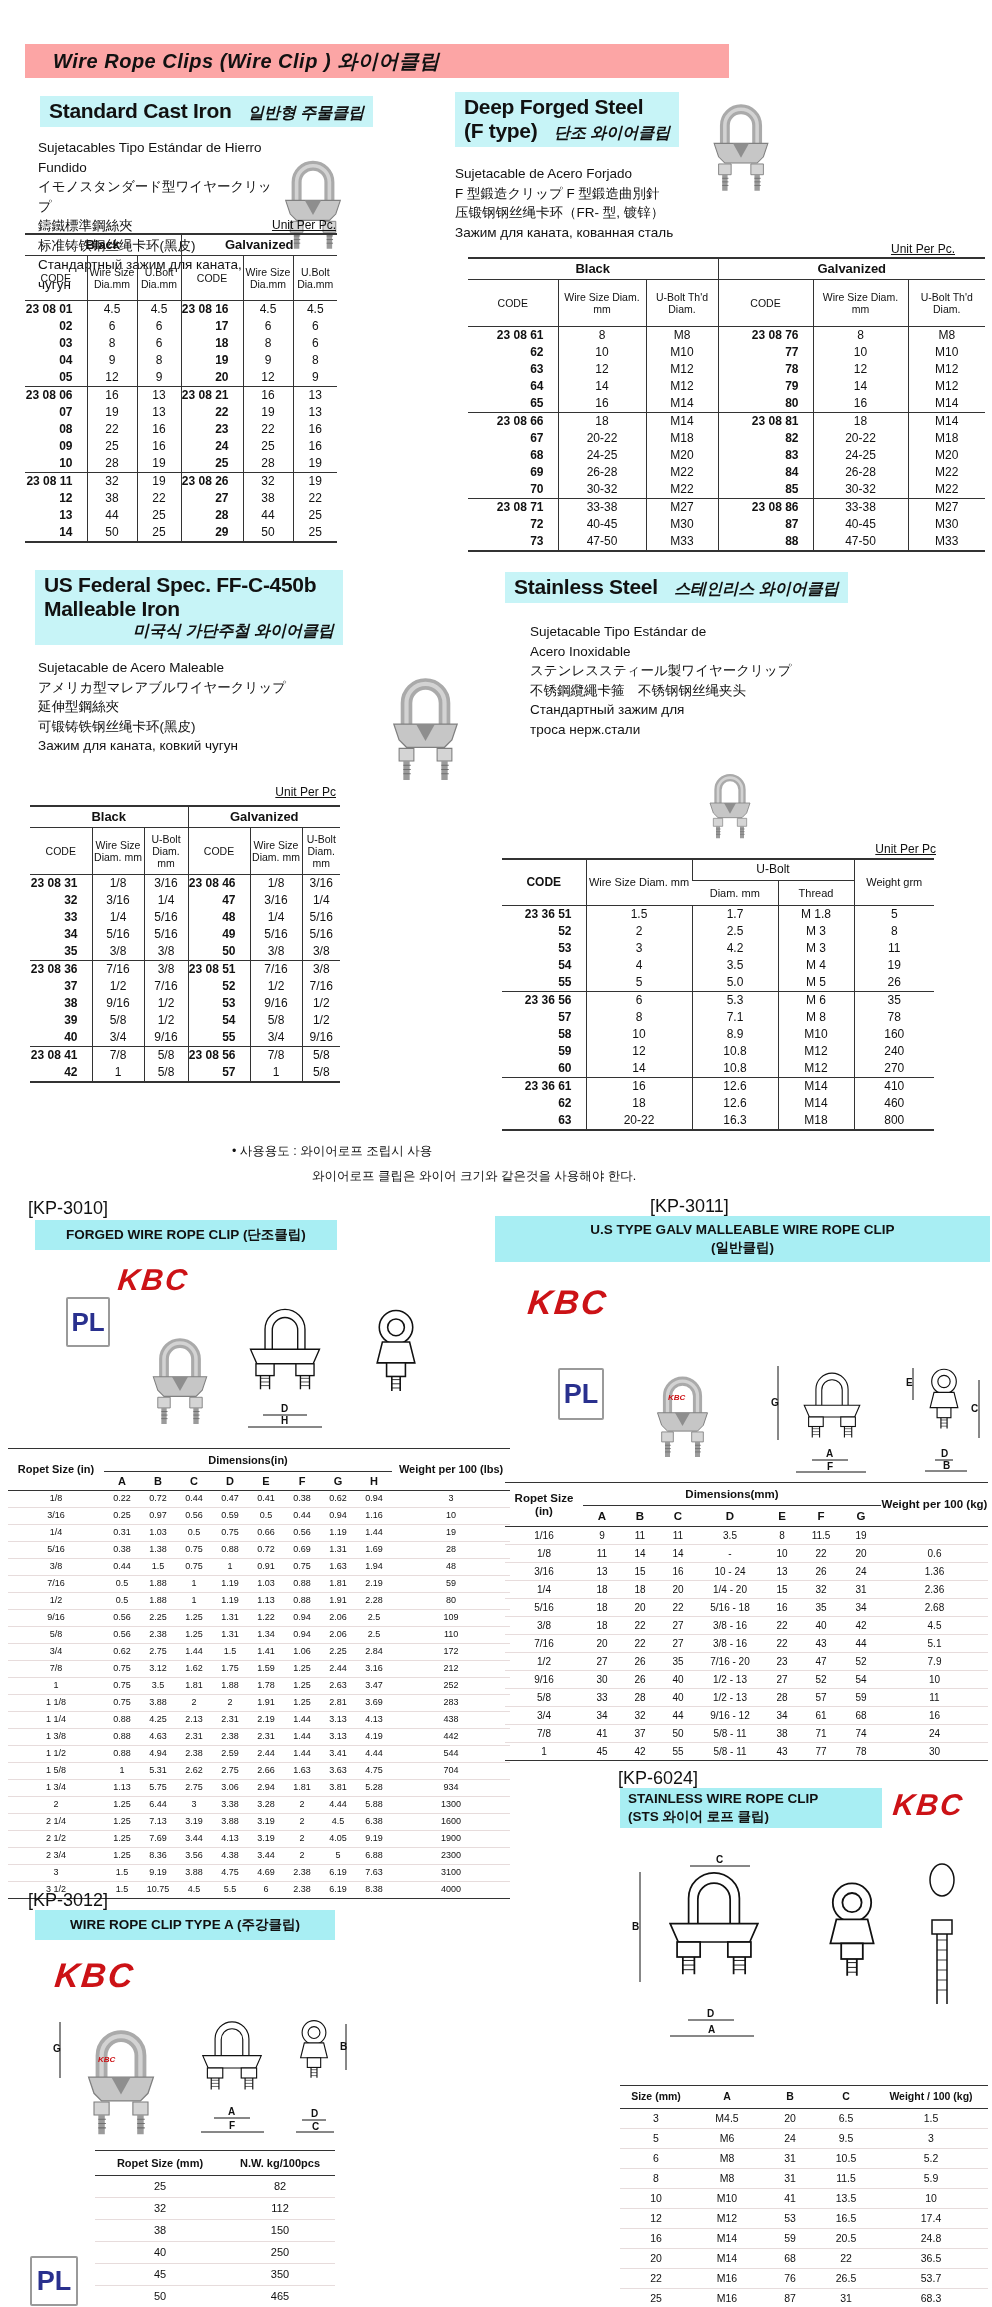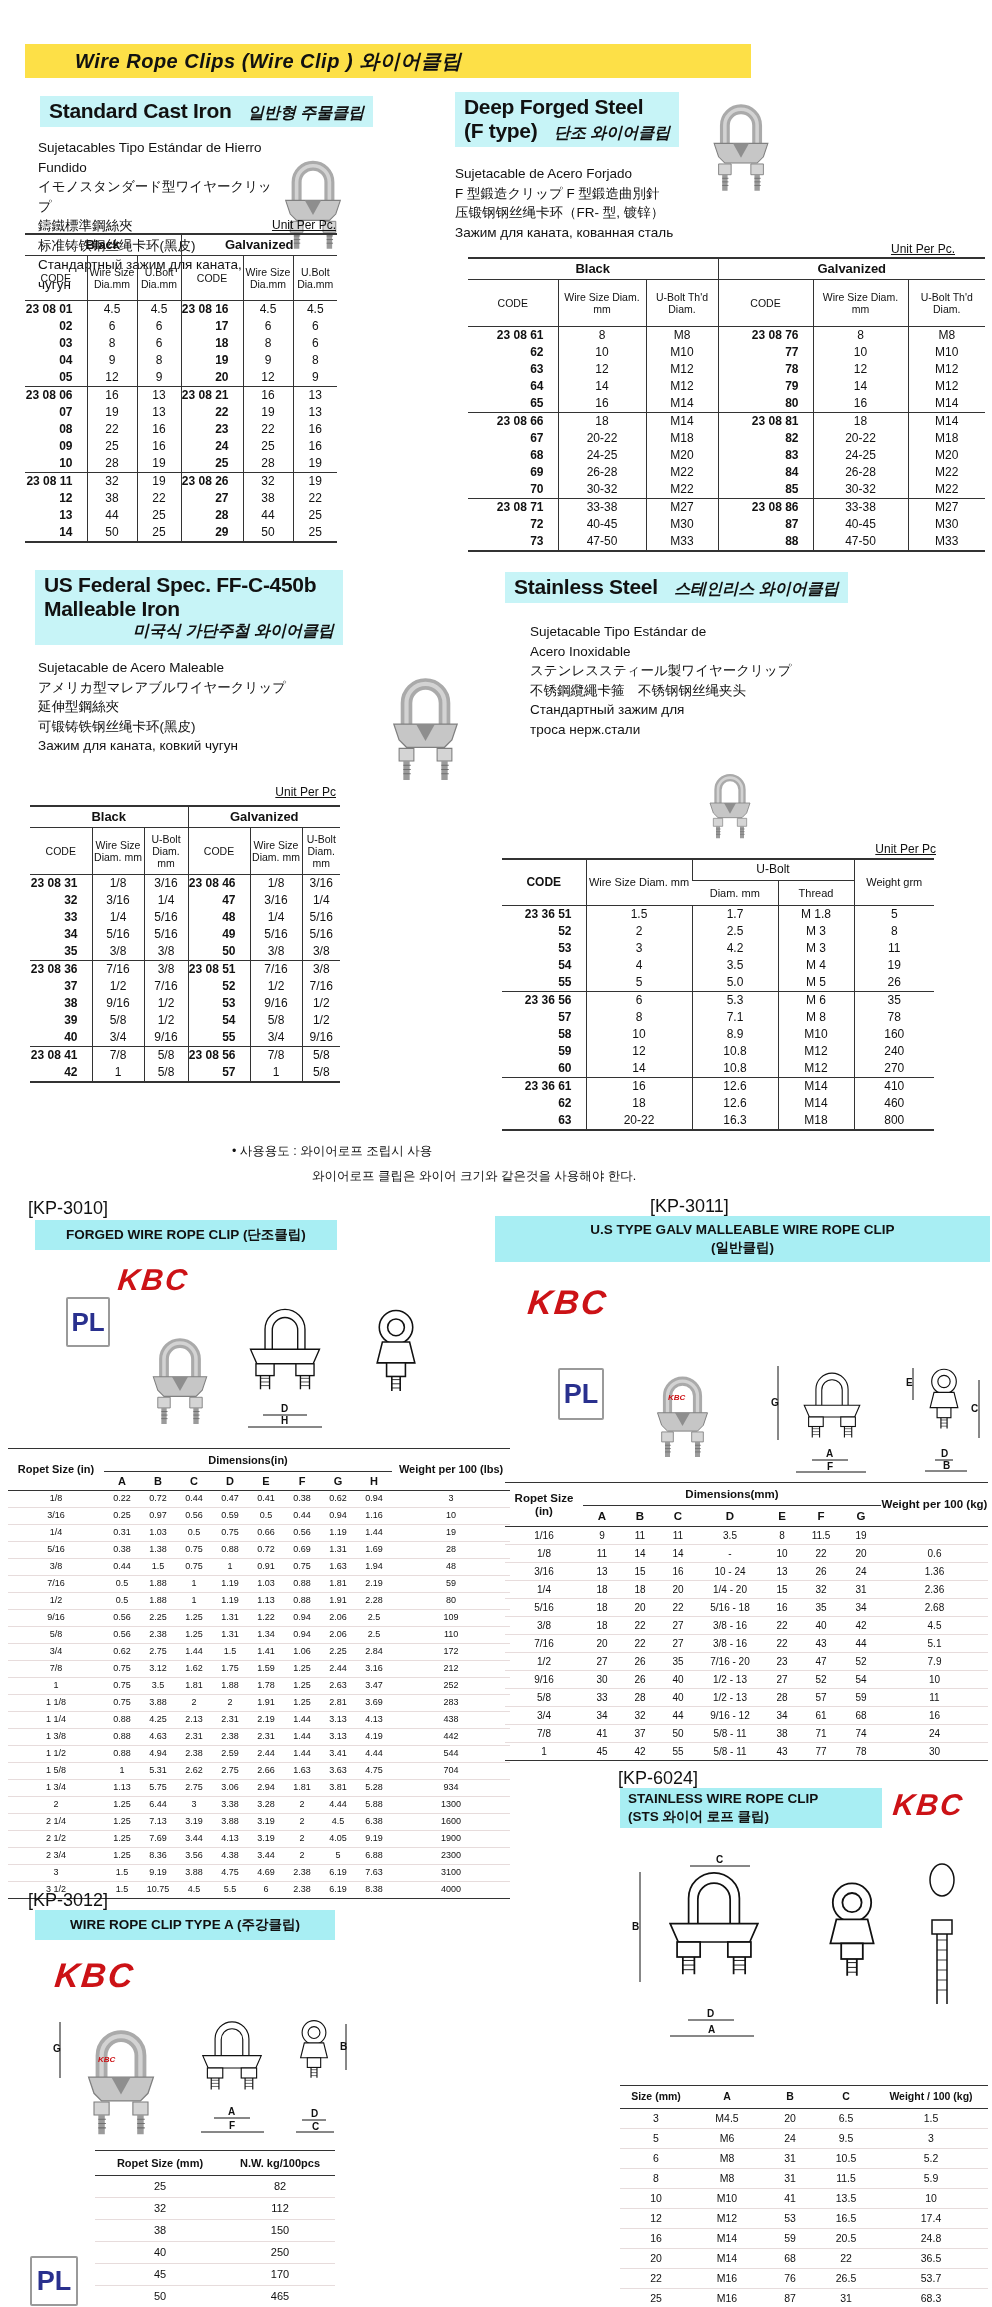--- a/index.html
+++ b/index.html
@@ -1,20 +1,20 @@
 <!DOCTYPE html>
 <html><head>
 <meta charset="utf-8">
 <style>
   html,body{margin:0;padding:0;background:#e8e8e8;}
   #page{position:relative;width:992px;height:2307px;background:#ffffff;overflow:hidden;
         font-family:"Liberation Sans","DejaVu Sans",sans-serif;color:#111;}
   .abs{position:absolute;}
-  .banner{background:#fde047;font-style:italic;font-weight:bold;font-size:20px;
-          line-height:34px;padding-left:50px;letter-spacing:0.5px;}
+  .banner{background:#fca5a5;font-style:italic;font-weight:bold;font-size:20px;
+          line-height:34px;padding-left:28px;letter-spacing:0.5px;}
   .sec-title{background:#c7f4f7;padding:3px 9px;white-space:nowrap;}
   .t-en{font-weight:bold;font-size:21px;letter-spacing:-0.3px;}
   .t-ko{font-style:italic;font-weight:bold;font-size:16px;margin-left:12px;}
   .desc{font-size:13.5px;line-height:19.5px;white-space:pre-line;}
   .unit{font-size:12px;text-align:right;text-decoration:underline;}
   .tag{font-size:18px;}
   .band{background:#a8eef3;display:flex;flex-direction:column;align-items:center;
         justify-content:center;font-size:13.5px;font-weight:600;line-height:1.35;}
   .kbc{color:#cc1216;font-weight:bold;font-style:italic;letter-spacing:2px;transform:skewX(-6deg);}
   .plbox{border:2px solid #9a9a9a;background:#fff;color:#29308e;font-weight:bold;
@@ -1374,21 +1374,21 @@
         <tr>
           <td>38</td>
           <td>150</td>
         </tr>
         <tr>
           <td>40</td>
           <td>250</td>
         </tr>
         <tr>
           <td>45</td>
-          <td>170</td>
+          <td>350</td>
         </tr>
         <tr>
           <td>50</td>
           <td>465</td>
         </tr>
       </tbody>
   </table>
 
 </div>
 

